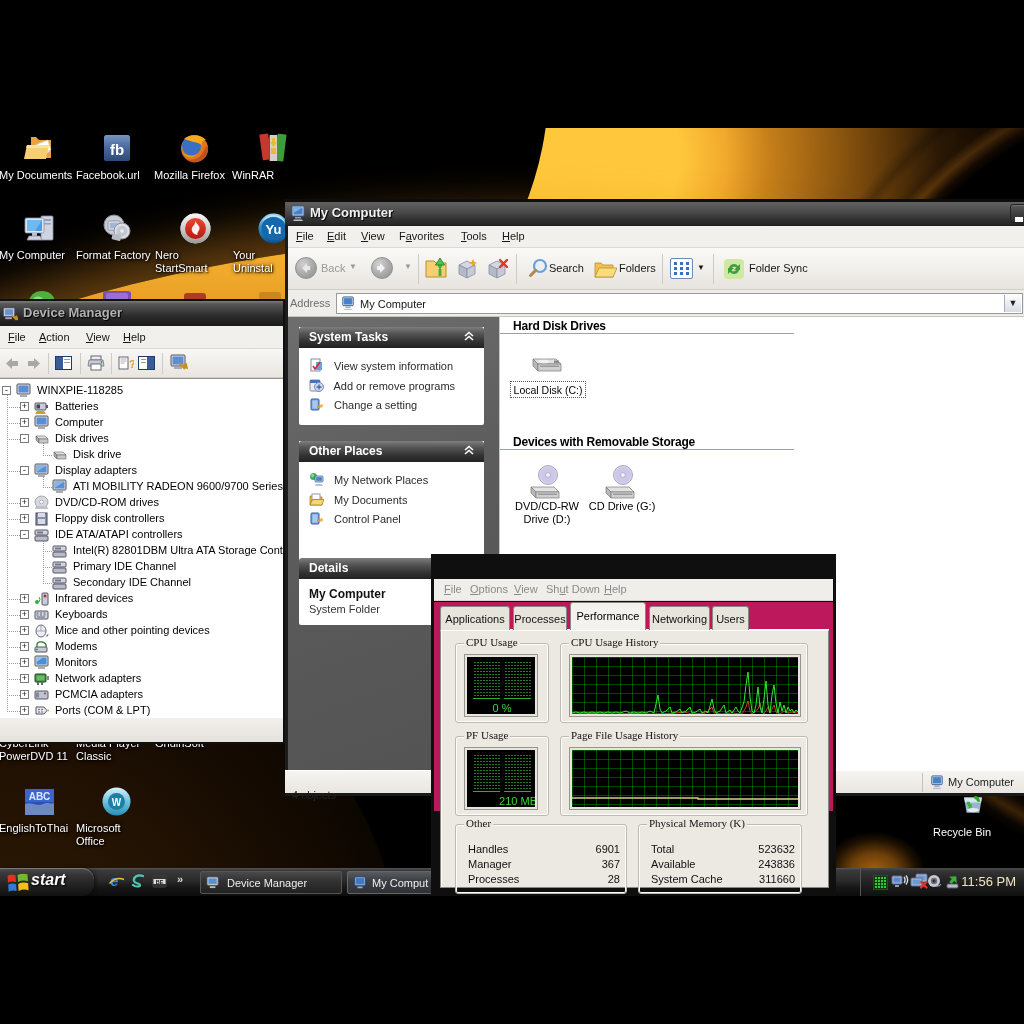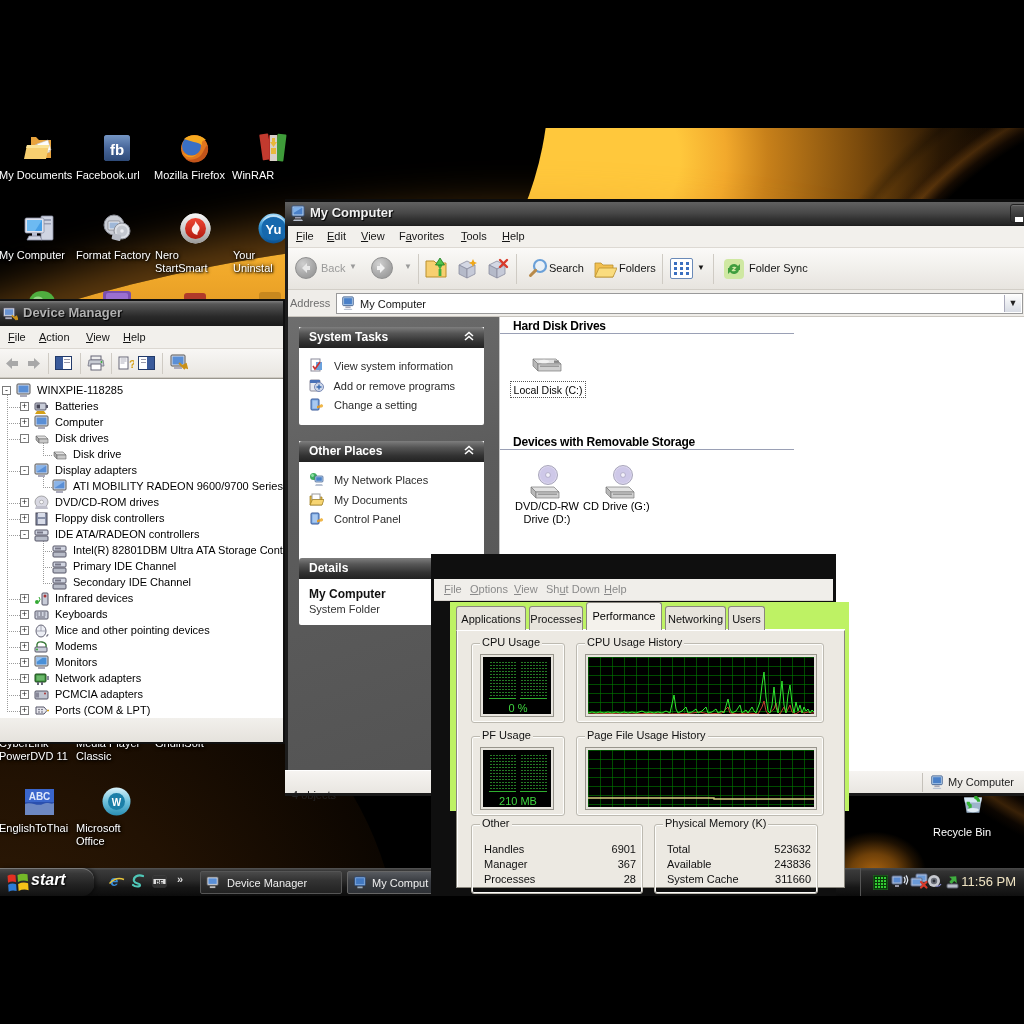--- a/index.html
+++ b/index.html
@@ -75,21 +75,21 @@
   font-size:9px; line-height:7px; text-align:center; color:#222; }
 .tl { position:absolute; font-size:11px; color:#000; white-space:nowrap; top:1px; }
 .vdot { position:absolute; width:1px;
   background-image:repeating-linear-gradient(to bottom,#9a9a9a 0 1px,transparent 1px 2px); }
 .hdot { position:absolute; height:1px;
   background-image:repeating-linear-gradient(to right,#9a9a9a 0 1px,transparent 1px 2px); }
 
 
 .grp { position:absolute; border:1px solid #bdbab1; border-radius:3px;
   box-shadow:inset 0 0 0 1px #fdfdfb; }
-.grplbl { position:absolute; font-size:11px; color:#111; background:#ece9e2; padding:0 2px; }
+.grplbl { position:absolute; font-size:11px; color:#111; background:#ece9e2; padding:0 2px;font-family:Liberation Serif, serif; }
 .led { position:absolute; background:#e8e5de; border:1px solid #98958c; }
 .graph { position:absolute; background:#e8e5de; border:1px solid #98958c; }
 .gbl { position:absolute; left:2px; top:2px; right:2px; bottom:2px; background:#000; overflow:hidden; }
 .gridg { position:absolute; left:0; top:0; width:100%; height:100%;
   background-image:
    repeating-linear-gradient(to right, rgba(0,125,0,.6) 0 1px, transparent 1px 12px),
    repeating-linear-gradient(to bottom, rgba(0,125,0,.6) 0 1px, transparent 1px 9px); }
 .tmtxt { position:absolute; font-size:11px; color:#111; white-space:nowrap; }
 .tmnum { position:absolute; font-size:11px; color:#111; text-align:right; }
 </style>
@@ -585,21 +585,21 @@
         <div class="abs" style="left:8px;top:183px;width:78px;text-align:center;font-size:11px;color:#000;line-height:13px">DVD/CD-RW<br>Drive (D:)</div>
         <svg width="36" height="34" viewBox="0 0 36 34" style="position:absolute;left:103px;top:148px">
           <circle cx="20" cy="10" r="9.5" fill="#dcd7ee" stroke="#8a86a0" stroke-width=".7"></circle>
           <circle cx="20" cy="10" r="8" fill="#cec8e8"></circle>
           <circle cx="20" cy="10" r="2.4" fill="#f2f0fa" stroke="#9a96b0" stroke-width=".6"></circle>
           <path d="M3 22 L26 22 L31 27 L8 27Z" fill="#e2e2e2" stroke="#7a7a7a" stroke-width=".7"></path>
           <path d="M3 22 L8 27 L8 33 L3 28Z" fill="#b8b8b8" stroke="#7a7a7a" stroke-width=".7"></path>
           <path d="M8 27 L31 27 L31 33 L8 33Z" fill="#cfcfcf" stroke="#7a7a7a" stroke-width=".7"></path>
           <path d="M10 28.5 L29 28.5 L29 30 L10 30Z" fill="#9a9a9a"></path>
         </svg>
-        <div class="abs" style="left:83px;top:183px;width:78px;font-size:11px;color:#000">CD Drive (G:)</div>
+        <div class="abs" style="left:83px;top:183px;width:78px;text-align:center;font-size:11px;color:#000">CD Drive (G:)</div>
       </div>
     </div>
     <div class="abs" style="left:0;top:27px;width:3px;height:570px;background:#1c1c1c"></div>
 
     <div class="abs" style="left:0;top:571px;width:745px;height:23px;background:linear-gradient(#f6f4f1,#e9e6e1);border-top:1px solid #fff">
       <span class="mtxt" style="left:7px;top:18px;color:#222">4 objects</span>
       <div class="abs" style="left:637px;top:2px;width:1px;height:19px;background:#c5c1ba"></div>
       <svg width="14" height="14" viewBox="0 0 16 16" style="position:absolute;left:645px;top:4px">
         <rect x="2" y="1" width="12" height="10" rx="1" fill="#b9d2ee" stroke="#3a5a8a"></rect>
         <rect x="3.5" y="2.5" width="9" height="7" fill="#4a80c8"></rect>
@@ -839,21 +839,21 @@
           <svg width="16" height="16" viewBox="0 0 16 16" style="position:absolute;left:36px">
             <use href="#s-floppy"></use>
           </svg>
           <span class="tl" style="left:57px">Floppy disk controllers</span>
         </div>
       <div class="trow" style="top:148px">
           <span class="pm" style="left:22px;top:3px">-</span>
           <svg width="16" height="16" viewBox="0 0 16 16" style="position:absolute;left:36px">
             <use href="#s-ide"></use>
           </svg>
-          <span class="tl" style="left:57px">IDE ATA/RADEON controllers</span>
+          <span class="tl" style="left:57px">IDE ATA/ATAPI controllers</span>
         </div>
       <div class="trow" style="top:164px">
           <svg width="16" height="16" viewBox="0 0 16 16" style="position:absolute;left:54px">
             <use href="#s-ide"></use>
           </svg>
           <span class="tl" style="left:75px">Intel(R) 82801DBM Ultra ATA Storage Contr</span>
         </div>
       <div class="trow" style="top:180px">
           <svg width="16" height="16" viewBox="0 0 16 16" style="position:absolute;left:54px">
             <use href="#s-ide"></use>
@@ -927,21 +927,21 @@
   </div>
 
   <div class="win" id="tmwin" style="left:431px;top:426px;width:405px;height:346px;background:#0f0f0f">
     <div class="abs" style="left:3px;top:25px;width:399px;height:22px;background:#f0eeea;border-bottom:1px solid #d8d4ce">
       <span class="mtxt" style="left:10px;top:4px;color:#8a8a8a"><span class="u">F</span>ile</span>
       <span class="mtxt" style="left:36px;top:4px;color:#8a8a8a"><span class="u">O</span>ptions</span>
       <span class="mtxt" style="left:80px;top:4px;color:#8a8a8a"><span class="u">V</span>iew</span>
       <span class="mtxt" style="left:112px;top:4px;color:#8a8a8a">Sh<span class="u">u</span>t Down</span>
       <span class="mtxt" style="left:170px;top:4px;color:#8a8a8a"><span class="u">H</span>elp</span>
     </div>
-    <div class="abs" style="left:19px;top:48px;width:399px;height:209px;background:#bef264">
+    <div class="abs" style="left:3px;top:48px;width:399px;height:209px;background:#be185d">
 
       <div class="abs" style="left:6px;top:27px;width:389px;height:1px;background:#fff"></div>
       <div class="abs" style="left:6px;top:4px;width:70px;height:24px;background:#e7e4dc;border:1px solid #8a877e;border-bottom:none;border-radius:3px 3px 0 0;font-size:11px;text-align:center;line-height:24px;color:#111">Applications</div>
       <div class="abs" style="left:79px;top:4px;width:54px;height:24px;background:#e7e4dc;border:1px solid #8a877e;border-bottom:none;border-radius:3px 3px 0 0;font-size:11px;text-align:center;line-height:24px;color:#111">Processes</div>
       <div class="abs" style="left:136px;top:0;width:76px;height:28px;background:#f4f2ec;border:1px solid #8a877e;border-bottom:none;border-radius:3px 3px 0 0;font-size:11px;text-align:center;line-height:26px;color:#000;z-index:3">Performance</div>
       <div class="abs" style="left:215px;top:4px;width:61px;height:24px;background:#e7e4dc;border:1px solid #8a877e;border-bottom:none;border-radius:3px 3px 0 0;font-size:11px;text-align:center;line-height:24px;color:#111">Networking</div>
       <div class="abs" style="left:278px;top:4px;width:37px;height:24px;background:#e7e4dc;border:1px solid #8a877e;border-bottom:none;border-radius:3px 3px 0 0;font-size:11px;text-align:center;line-height:24px;color:#111">Users</div>
 
       <div class="abs" style="left:6px;top:28px;width:389px;height:258px;background:#ece9e2;border:1px solid #8a877e;border-top:1px solid #fff;box-shadow:inset 1px 0 0 #fff"></div>
 
@@ -966,21 +966,21 @@
         </svg>
       </div>
         </div>
 
       <div class="grp" style="left:21px;top:134px;width:94px;height:80px"></div>
       <span class="grplbl" style="left:30px;top:127px">PF Usage</span>
       <div class="led" style="left:30px;top:145px;width:74px;height:63px">
           <div class="gbl">
         <div class="abs" style="left:6px;top:5px;width:27px;height:37px;border-bottom:1px solid #2fae2f;background-image:repeating-linear-gradient(to right,#000 0 1px,transparent 1px 3px),repeating-linear-gradient(to bottom,#257a25 0 1px,transparent 1px 3px)"></div>
         <div class="abs" style="left:37px;top:5px;width:27px;height:37px;border-bottom:1px solid #2fae2f;background-image:repeating-linear-gradient(to right,#000 0 1px,transparent 1px 3px),repeating-linear-gradient(to bottom,#257a25 0 1px,transparent 1px 3px)"></div>
-        <div class="abs" style="left:0;top:45px;width:70px;height:14px;text-align:center;color:#3fd43f;font-size:11px">210 MB</div>
+        <div class="abs" style="left:0;top:45px;width:70px;height:14px;text-align:right;color:#3fd43f;font-size:11px">210 MB</div>
       </div>
         </div>
 
       <div class="grp" style="left:126px;top:134px;width:248px;height:80px"></div>
       <span class="grplbl" style="left:135px;top:127px">Page File Usage History</span>
       <div class="graph" style="left:135px;top:145px;width:232px;height:63px">
           <div class="gbl">
         <div class="gridg"></div>
         <svg width="228" height="59" viewBox="0 0 228 59" style="position:absolute;left:0;top:0">
           <polyline fill="none" stroke="#d8d080" stroke-width="1.4" points="0,48 126,48 126,49 228,49"></polyline>

